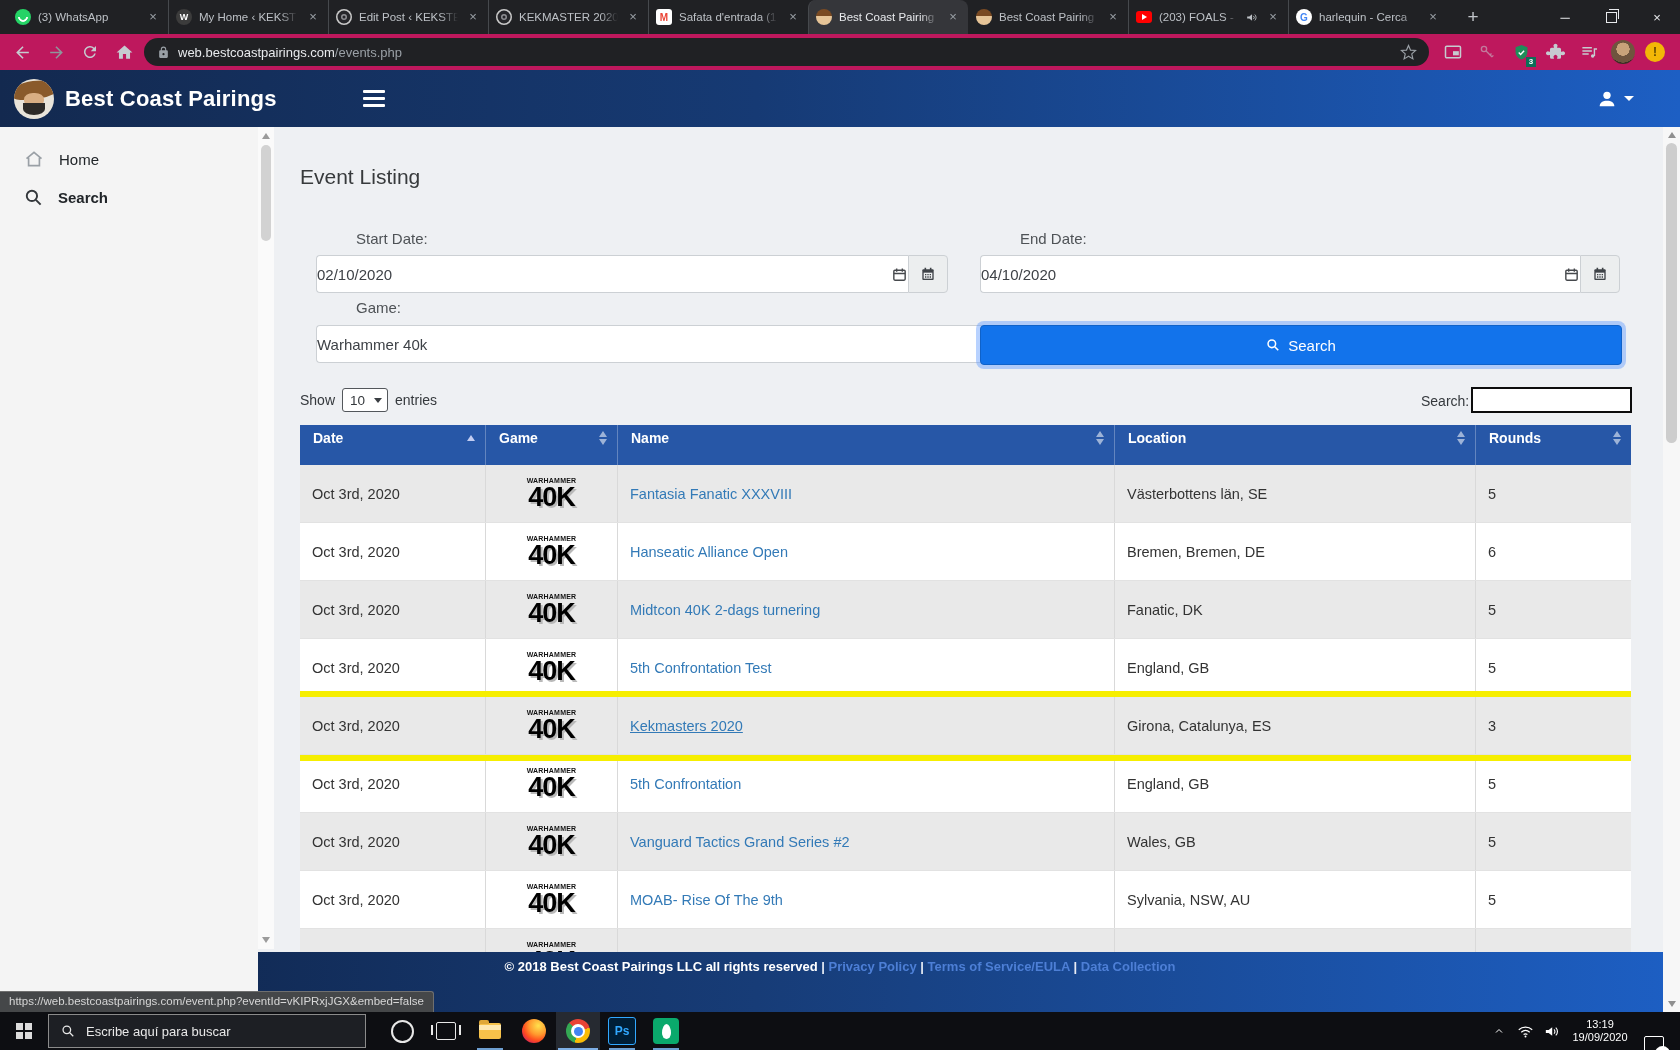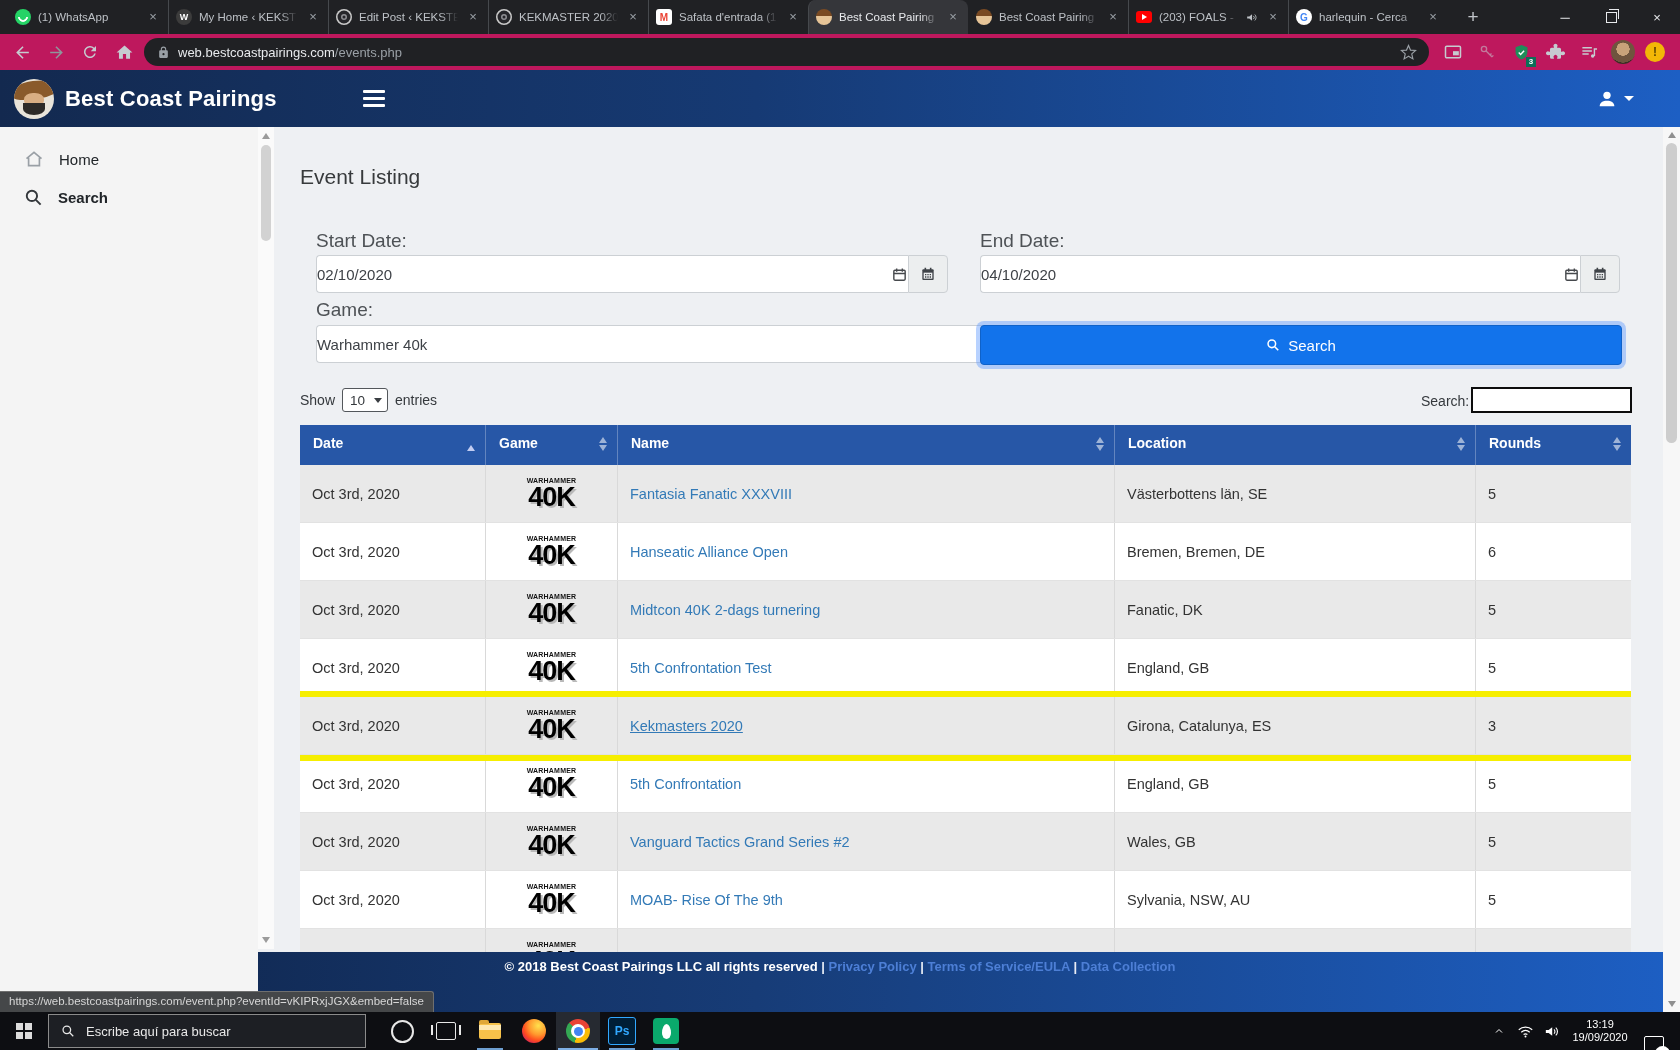--- a/index.html
+++ b/index.html
@@ -97,21 +97,21 @@
   .sb-down{bottom:6px;border-top:6px solid #9b9b9b;}
   .sb-thumb{position:absolute;left:3px;top:18px;width:10px;height:96px;background:#d2d2d2;border-radius:5px;}
 
   .page-scroll{position:absolute;left:1663px;top:0;width:17px;height:885px;background:#f7f7f7;z-index:4;}
   .ps-up{top:5px;left:4.5px;border-bottom:6px solid #8f8f8f;}
   .ps-down{bottom:5px;left:4.5px;border-top:6px solid #8f8f8f;}
   .ps-thumb{position:absolute;left:3px;top:16px;width:11px;height:300px;background:#cdcdcd;border-radius:6px;}
 
   
   .page-title{position:absolute;left:300px;top:38px;font-size:21px;color:#373a3c;z-index:3;}
-  .flabel{position:absolute;font-size:19px;color:#4e5256;z-index:3;}
+  .flabel{position:absolute;font-size:15px;color:#4e5256;z-index:3;margin-left:40px;}
   .igroup{position:absolute;height:38px;display:flex;z-index:3;}
   .ifield{flex:1;background:#fff;border:1px solid #ccd0d4;border-right:none;border-radius:4px 0 0 4px;
     display:flex;align-items:center;padding:0 0;font-size:15px;color:#3e4247;}
   .iaddon{width:38px;background:#eceeef;border:1px solid #ccd0d4;border-radius:0 4px 4px 0;
     display:flex;align-items:center;justify-content:center;flex:none;}
   .native-picker{margin-left:auto;display:flex;}
   .sel-caret{margin-left:auto;width:0;height:0;border-left:4.5px solid transparent;
     border-right:4.5px solid transparent;border-top:5.5px solid #3a3e42;}
   .search-btn{position:absolute;left:980px;top:198px;width:640px;height:38px;background:#1273eb;
     border:1px solid #0f62c9;border-radius:4px;box-shadow:0 0 0 4px rgba(98,155,255,.45);
@@ -122,21 +122,21 @@
   .mini-select{width:46px;height:24px;border:1px solid #53575b;border-radius:3px;background:#fff;
     display:flex;align-items:center;padding:0 5px 0 7px;box-sizing:border-box;font-size:13.5px;gap:6px;}
   .dt-search-label{position:absolute;left:1421px;top:266px;font-size:14px;color:#34383c;z-index:3;}
   .dt-search-input{position:absolute;left:1471px;top:260px;width:161px;height:26px;background:#fff;
     border:2px solid #0c0c0c;box-sizing:border-box;z-index:3;font-size:14px;padding:0 6px;font-family:"Liberation Sans",sans-serif;}
 
   
   #eventtable{position:absolute;left:300px;top:298px;width:1331px;height:527px;overflow:hidden;z-index:3;background:#fff;}
   .thead,.trow{display:grid;grid-template-columns:186px 132px 497px 361px 155px;}
   .thead{height:40px;background:#2757a7;color:#fff;font-weight:bold;font-size:14px;}
-  .th{display:flex;align-items:flex-end;padding:0 10px 14px 13px;border-right:1px solid rgba(255,255,255,.28);box-sizing:border-box;}
+  .th{display:flex;align-items:center;padding:0 10px 14px 13px;border-right:1px solid rgba(255,255,255,.28);box-sizing:border-box;}
   .th:last-child{border-right:none;}
   .sort{margin-left:auto;display:flex;flex-direction:column;gap:2px;align-items:center;}
   .tri-up{width:0;height:0;border-left:4px solid transparent;border-right:4px solid transparent;border-bottom:6px solid rgba(255,255,255,.55);}
   .tri-down{width:0;height:0;border-left:4px solid transparent;border-right:4px solid transparent;border-top:6px solid rgba(255,255,255,.55);}
   .sort.asc .tri-up{border-bottom-color:#c3cdf2;}
   .trow{height:58px;font-size:14.5px;color:#333;border-bottom:1px solid #e2e2e2;box-sizing:border-box;}
   .trow.odd{background:#e9e9e9;}
   .trow.even{background:#fff;}
   .trow.hl{outline:6px solid #f6ee00;position:relative;z-index:3;}
   .td{display:flex;align-items:center;padding:0 12px;border-right:1px solid #d9d9d9;box-sizing:border-box;overflow:hidden;}
@@ -194,21 +194,21 @@
 </style>
 </head>
 <body>
 
 <div id="screen">
 
   <div id="tabstrip">
     <div class="tabs">
         <div class="tab">
     <span class="favicon fav-whatsapp"></span>
-    <span class="tab-title">(1) WhatsApp</span>
+    <span class="tab-title">(3) WhatsApp</span>
 
     <span class="tab-close">×</span>
   </div>
         <div class="tab">
     <span class="favicon fav-wordpress"></span>
     <span class="tab-title">My Home ‹ KEKST</span>
 
     <span class="tab-close">×</span>
   </div>
         <div class="tab">

